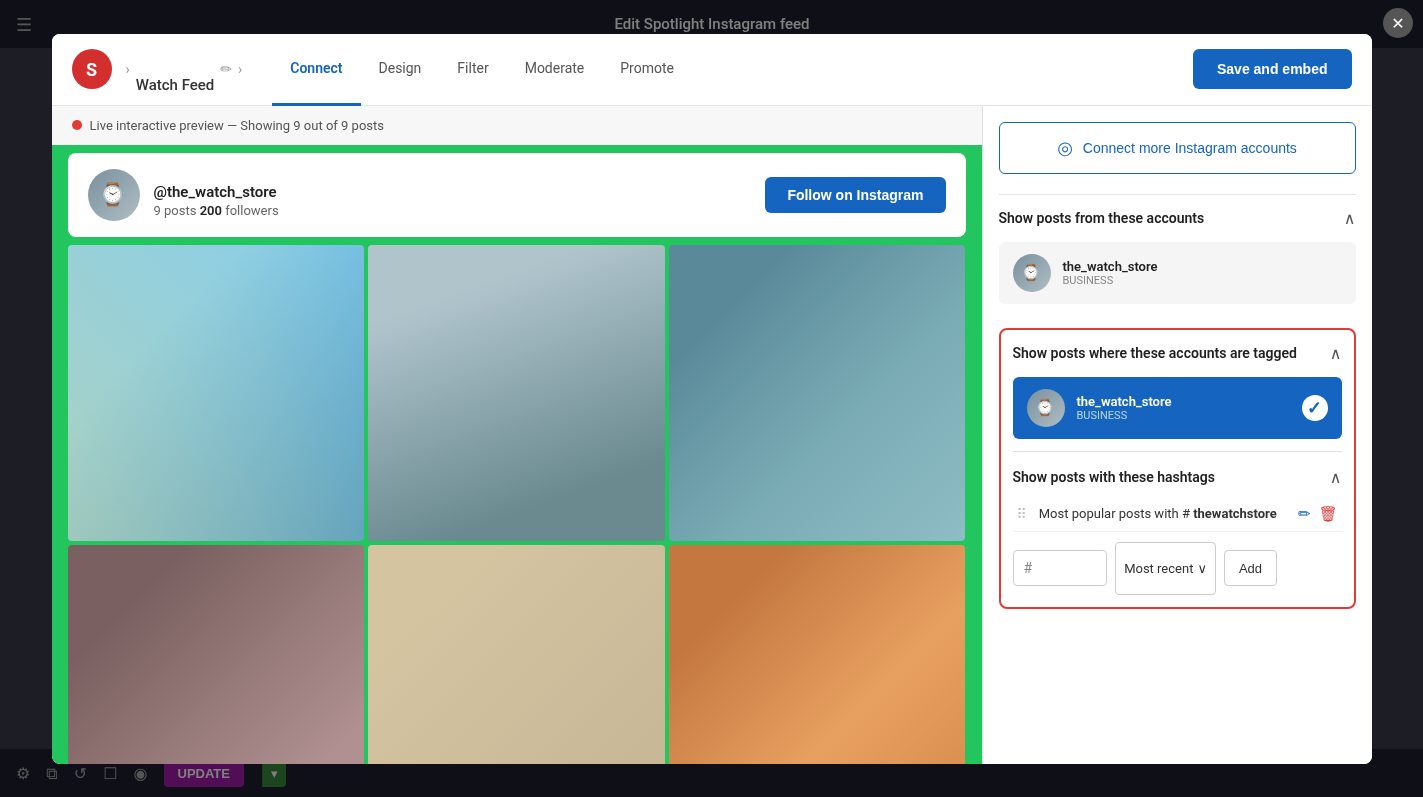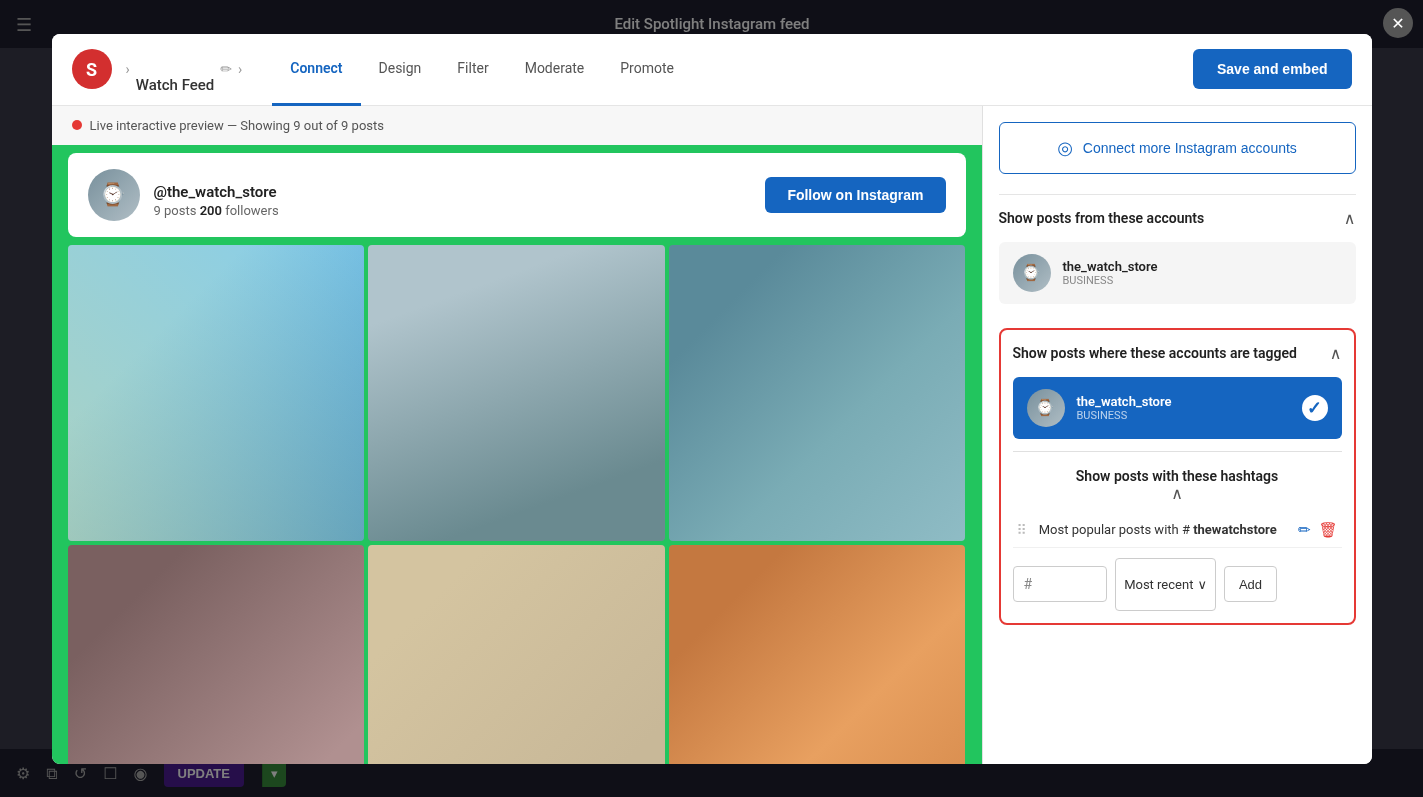--- a/index.html
+++ b/index.html
@@ -54,21 +54,21 @@
       height: 48px;
       background: #1e1e2e;
       display: flex;
       align-items: center;
       padding: 0 16px;
       gap: 16px;
       z-index: 10;
     }
     .bottom-icon { color: #aaa; font-size: 16px; cursor: pointer; }
     .update-btn {
-      background: #4c1d95;
+      background: #a21caf;
       color: #fff;
       border: none;
       border-radius: 4px;
       padding: 6px 14px;
       font-size: 13px;
       font-weight: 600;
       cursor: pointer;
       display: flex;
       align-items: center;
       gap: 0;
@@ -531,21 +531,21 @@
           <div class="account-item-selected">
             <div class="account-item-avatar">⌚</div>
             <div>
               <div class="account-item-name">the_watch_store</div>
               <div class="account-item-type">BUSINESS</div>
             </div>
             <div class="check-icon">✓</div>
           </div>
 
           <div style="border-top: 1px solid #e0e0e0; padding-top: 12px;">
-            <div class="section-header" style="padding: 4px 0 10px; flex-direction: column;">
+            <div class="section-header" style="padding: 4px 0 10px;">
               <span class="section-title">Show posts with these hashtags</span>
               <span class="chevron-icon">∧</span>
             </div>
 
             <div class="hashtag-row">
               <span class="drag-icon">⠿</span>
               <span class="hashtag-text">
                 Most popular posts with # <span>thewatchstore</span>
               </span>
               <span class="edit-hashtag-icon">✏</span>

